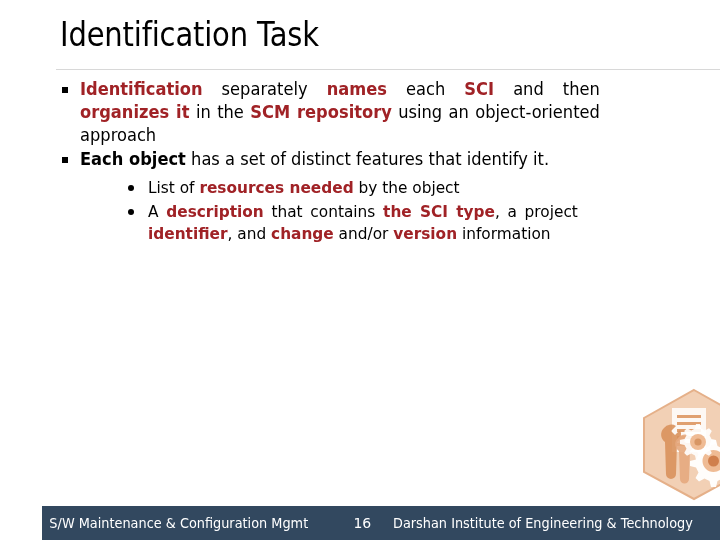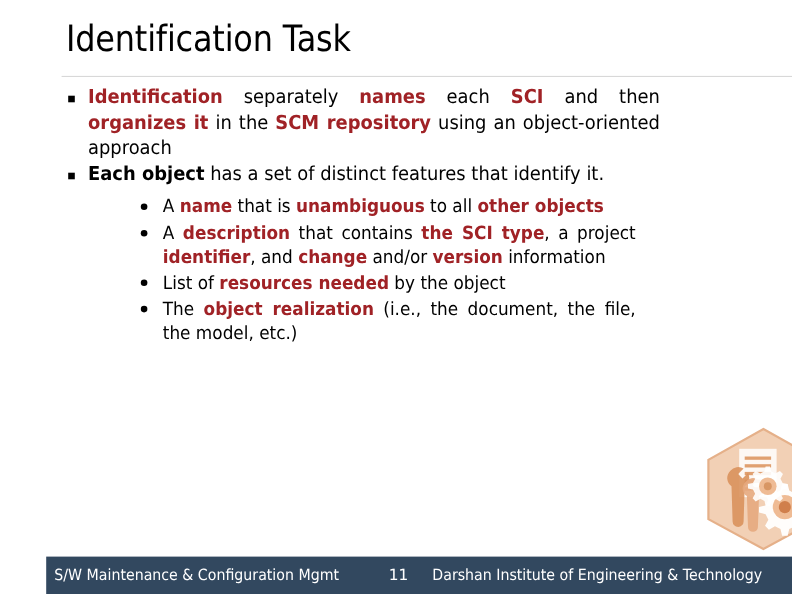--- a/index.html
+++ b/index.html
@@ -188,33 +188,25 @@
       </li>
 
 
       <li class="b1">
         <span class="marker"></span>
         <span class="txt"><span class="bk">Each object</span><span> has a set of distinct features that identify it.</span></span>
 
         <ul class="lvl2">
           <li class="b2">
             <span class="marker"></span>
-            <span class="txt"><span>A </span><span class="hl">name</span><span> that is </span><span class="hl">unambiguous</span><span> to all </span><span class="hl">other objects</span></span>
+            <span class="txt"><span>List of </span><span class="hl">resources needed</span><span> by the object</span></span>
           </li>
           <li class="b2">
             <span class="marker"></span>
             <span class="txt"><span>A </span><span class="hl">description</span><span> that contains </span><span class="hl">the SCI type</span><span>, a project </span><span class="hl">identifier</span><span>, and </span><span class="hl">change</span><span> and/or </span><span class="hl">version</span><span> information</span></span>
-          </li>
-          <li class="b2">
-            <span class="marker"></span>
-            <span class="txt"><span>List of </span><span class="hl">resources needed</span><span> by the object</span></span>
-          </li>
-          <li class="b2">
-            <span class="marker"></span>
-            <span class="txt"><span>The </span><span class="hl">object realization</span><span> (i.e., the document, the file, the model, etc.)</span></span>
           </li>
         </ul>
       </li>
 
     </ul>
   </div>
 
   <svg class="watermark" viewBox="0 0 120 116">
     <polygon points="60,4 110,32 110,86 60,113 10,86 10,32" fill="#F0C8A8" opacity="0.85"></polygon>
     <polygon points="60,4 110,32 110,86 60,113 10,86 10,32" fill="none" stroke="#E5B089" stroke-width="2"></polygon>
@@ -243,17 +235,17 @@
 
     <g fill="#FFFFFF" opacity="0.9">
       <path d="M62 38 l4 0 l1 4.5 l3.8 2 l4.2 -2.3 l2.8 2.8 l-2.3 4.2 l2 3.8 l4.5 1 l0 4 l-4.5 1 l-2 3.8 l2.3 4.2 l-2.8 2.8 l-4.2 -2.3 l-3.8 2 l-1 4.5 l-4 0 l-1 -4.5 l-3.8 -2 l-4.2 2.3 l-2.8 -2.8 l2.3 -4.2 l-2 -3.8 l-4.5 -1 l0 -4 l4.5 -1 l2 -3.8 l-2.3 -4.2 l2.8 -2.8 l4.2 2.3 l3.8 -2 z"></path>
     </g>
     <circle cx="64" cy="56" r="8" fill="#EFBB94"></circle>
     <circle cx="64" cy="56" r="3.6" fill="#D08A54" opacity="0.75"></circle>
   </svg>
 
   <div class="footer">
     <span class="f-left">S/W Maintenance &amp; Configuration Mgmt</span>
-    <span class="f-page">11</span>
+    <span class="f-page">16</span>
     <span class="f-right">Darshan Institute of Engineering &amp; Technology</span>
   </div>
 
 </div>
 
 </body></html>

